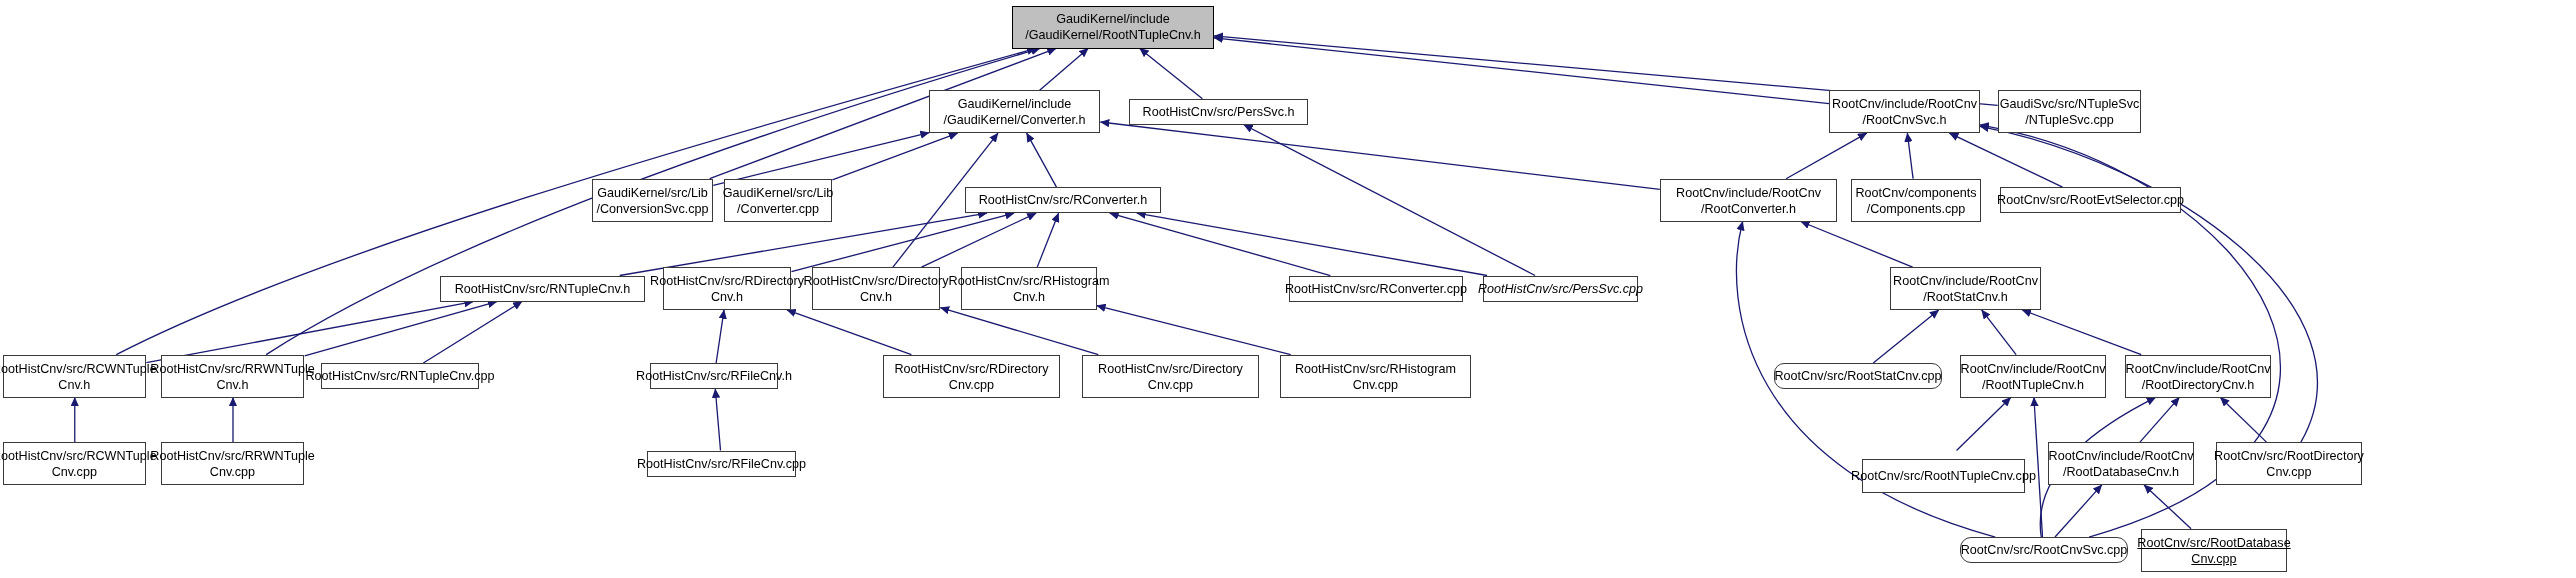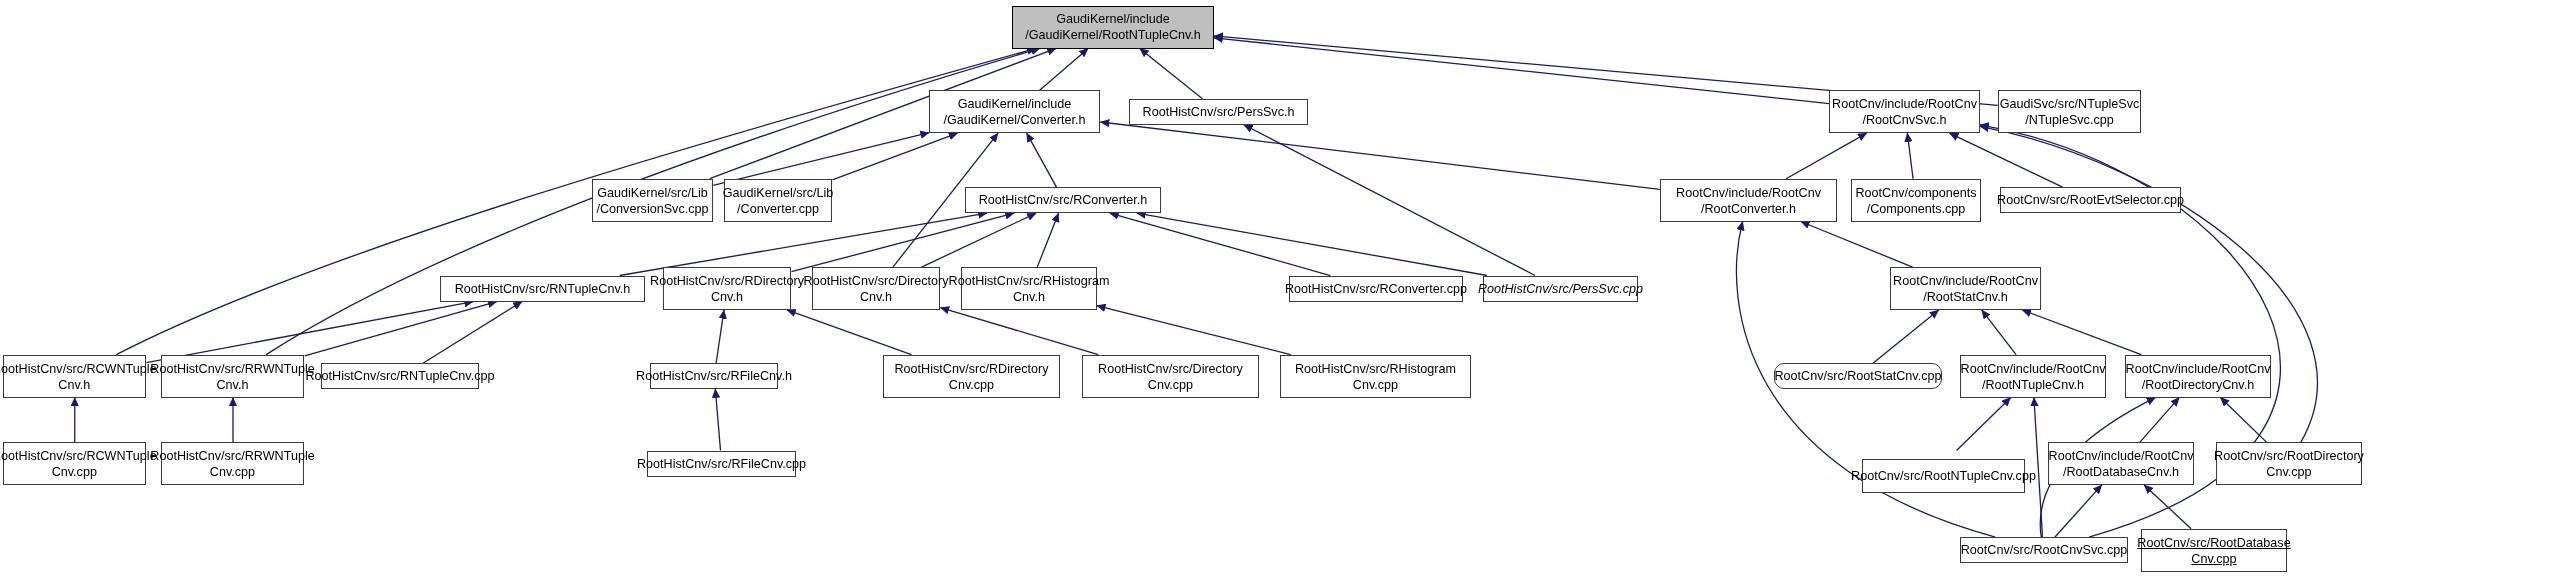--- a/index.html
+++ b/index.html
@@ -190,21 +190,21 @@
         <div>RootCnv/src/RootNTupleCnv.cpp</div>
       </div>
       <div class="node" style="left: 2048px; top: 442px; width: 146px; height: 43px;">
         <div>RootCnv/include/RootCnv</div>
         <div>/RootDatabaseCnv.h</div>
       </div>
       <div class="node" style="left: 2216px; top: 442px; width: 146px; height: 43px;">
         <div>RootCnv/src/RootDirectory</div>
         <div>Cnv.cpp</div>
       </div>
-      <div class="node" style="left: 1960px; top: 537px; width: 168px; height: 26px;">
+      <div class="node" style="left: 1960px; top: 537px; width: 168px; height: 26px; border-radius: 11px;">
         <div>RootCnv/src/RootCnvSvc.cpp</div>
       </div>
       <div class="node" style="left: 2141px; top: 529px; width: 146px; height: 43px; text-decoration: underline;">
         <div>RootCnv/src/RootDatabase</div>
         <div>Cnv.cpp</div>
       </div>
     </div>
 </div>
 
 

